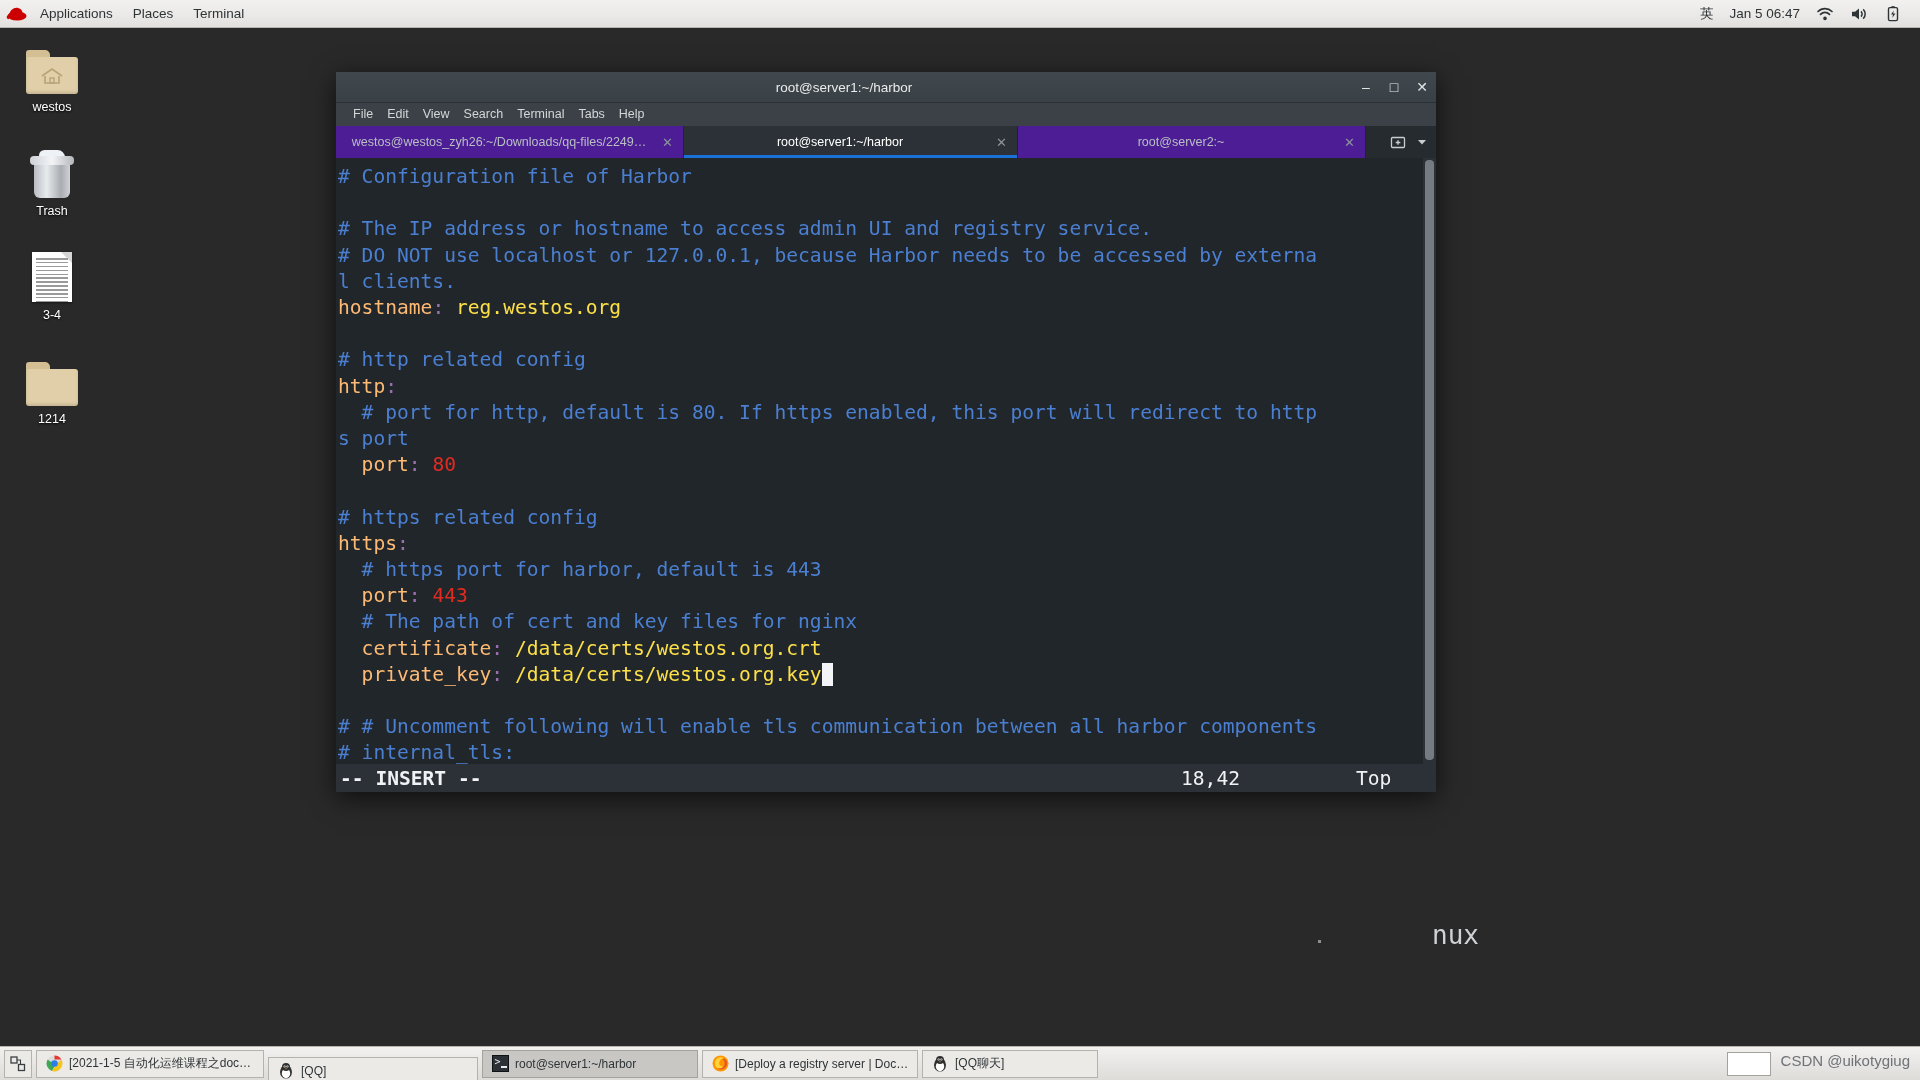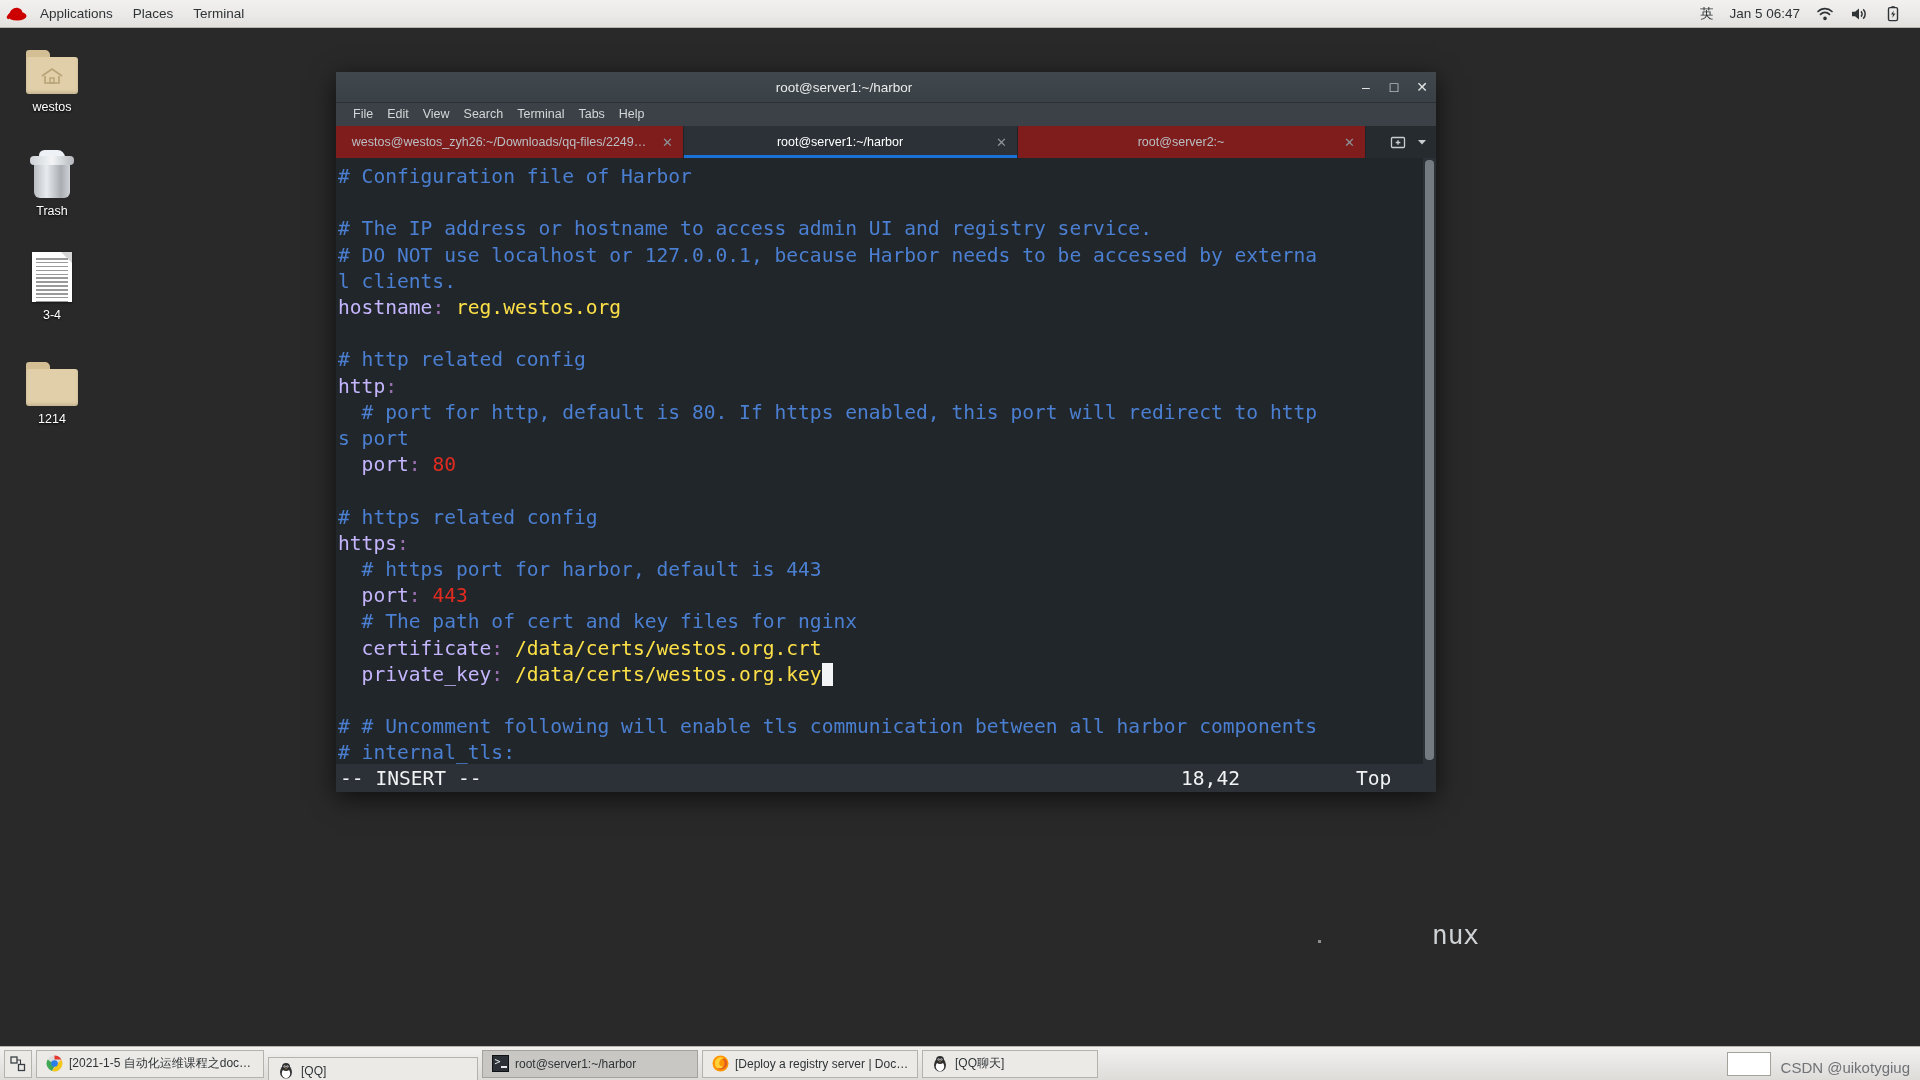--- a/index.html
+++ b/index.html
@@ -85,21 +85,21 @@
   #term-menubar {
     height: 23px; background: #3b4146; display: flex; align-items: center;
     padding-left: 10px; gap: 0px;
   }
   #term-menubar .mi { color: #d3d7d9; font-size: 12.5px; padding: 0 7px; height: 23px; line-height: 23px; }
 
   #term-tabbar { height: 32px; background: #262b2f; display: flex; align-items: stretch; }
   .tterm-tab {
     display: flex; align-items: center; justify-content: center; position: relative;
     color: #b9bfc3; font-size: 12.5px; padding: 0 10px; min-width: 0;
-    border-right: 1px solid #1f2429; background: #7f1d1d;
+    border-right: 1px solid #1f2429; background: #4c1d95;
   }
   .tterm-tab .tab-label {
     overflow: hidden; text-overflow: ellipsis; white-space: nowrap; flex: 1; text-align: center;
   }
   .tterm-tab .tab-close { margin-left: 10px; color: #8d9499; font-size: 13px; }
   .tterm-tab.active { background: #2b3136; color: #ffffff; }
   .tterm-tab.active:after {
     content: ""; position: absolute; left: 0; right: 0; bottom: 0; height: 3px; background: #1c71d8;
   }
   #tab-actions { margin-left: auto; display: flex; align-items: center; background:#262b2f; padding: 0 8px; gap: 10px; }
@@ -108,39 +108,39 @@
   #term-body {
     position: relative; height: 634px; background: #21262b; overflow: hidden;
     font-family: "DejaVu Sans Mono", monospace;
   }
   #term-text {
     position: absolute; left: 2px; top: 2px; right: 14px; top: 0;
     font-size: 19.6px; line-height: 26.2px; white-space: pre; color: #d8dee4;
     padding-top: 6px;
   }
   .c-comment { color: #4b7fd1; }
-  .c-key     { color: #c4b5fd; }
+  .c-key     { color: #fdba74; }
   .c-colon   { color: #9a6fb0; }
   .c-val     { color: #fde047; }
   .c-num     { color: #e22b20; }
   .cursorblk { background: #f2f4f6; color: #21262b; }
 
   #term-scroll {
     position: absolute; right: 0; top: 0; width: 13px; height: 634px; background: #2b3136;
   }
   #term-scroll .thumb { position: absolute; left: 2px; top: 2px; width: 9px; height: 600px;
     background: #747c82; border-radius: 4px; }
 
   #vim-status {
     position: absolute; left: 0; bottom: 0; width: 1100px; height: 28px;
     background: #2b3136; color: #f0f2f4;
     font-family: "DejaVu Sans Mono", monospace; font-size: 19.6px;
     display: flex; align-items: center;
   }
-  #vim-status .mode { position: absolute; left: 4px; font-weight: normal; }
+  #vim-status .mode { position: absolute; left: 4px; font-weight: bold; }
   #vim-status .pos  { position: absolute; left: 845px; }
   #vim-status .scrolltag { position: absolute; left: 1020px; }
 
   
   #bg-linux { position: absolute; left: 1432px; top: 920px; color: #cfd3d6;
     font-family: "DejaVu Sans Mono", monospace; font-size: 26px; }
   #bg-dot { position:absolute; left: 1318px; top: 940px; width:3px; height:3px; background:#8b8f92; }
 
   
   #taskbar {
@@ -153,21 +153,21 @@
     display: flex; align-items: center; justify-content: center;
   }
   .task-btn {
     height: 28px; border: 1px solid #b5b1ab; background: #eceae7;
     display: flex; align-items: center; gap: 6px; padding: 0 8px;
     font-size: 12px; color: #2e3436; overflow: hidden; white-space: nowrap;
   }
   .task-btn .tlabel { overflow: hidden; text-overflow: ellipsis; }
   .task-btn.active { background: #c9c7c3; border-color: #a5a19b; }
   .task-ico { width: 18px; height: 18px; flex: 0 0 18px; display:flex; align-items:center; justify-content:center; }
-  #taskbar-right { margin-left: auto; display:flex; align-items:flex-end; gap: 10px; padding-right: 6px; }
+  #taskbar-right { margin-left: auto; display:flex; align-items:flex-start; gap: 10px; padding-right: 6px; }
   #workspace-switcher { width: 44px; height: 24px; background: #ffffff; border: 1px solid #a5a19b; }
   #csdn-watermark { color: #6f7276; font-size: 15px; font-family: "Liberation Sans", sans-serif; }
 
   
   .term-ico { width:17px; height:17px; background:#2b3136; border:1px solid #101316; position:relative; }
   .term-ico:before { content:">"; position:absolute; left:2px; top:0px; color:#e8eaec; font-size:10px;
     font-family:"DejaVu Sans Mono", monospace; }
   .term-ico:after { content:""; position:absolute; left:8px; top:10px; width:6px; height:1.5px; background:#e8eaec; }
 </style>
 </head>

